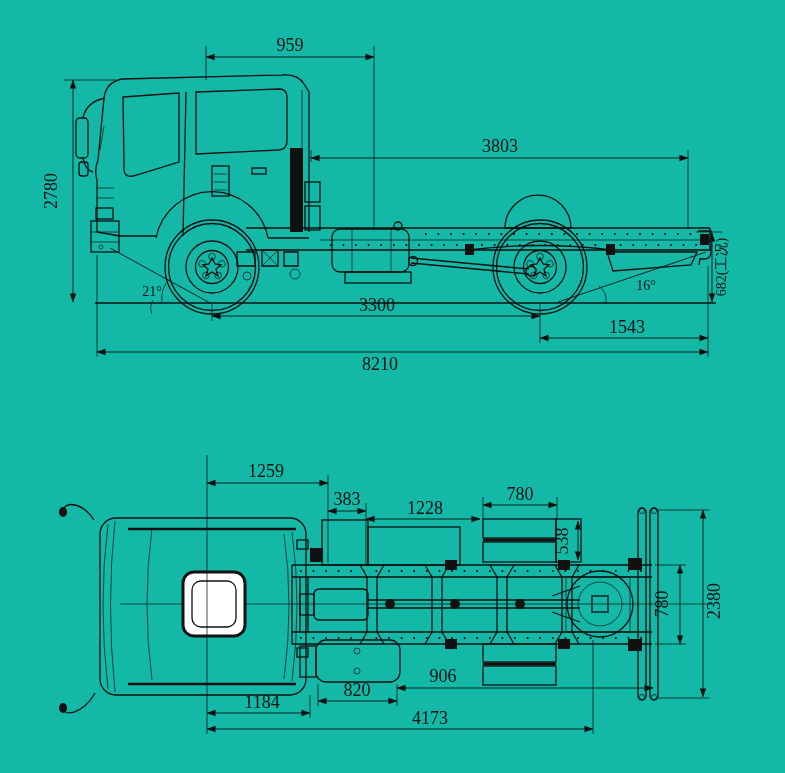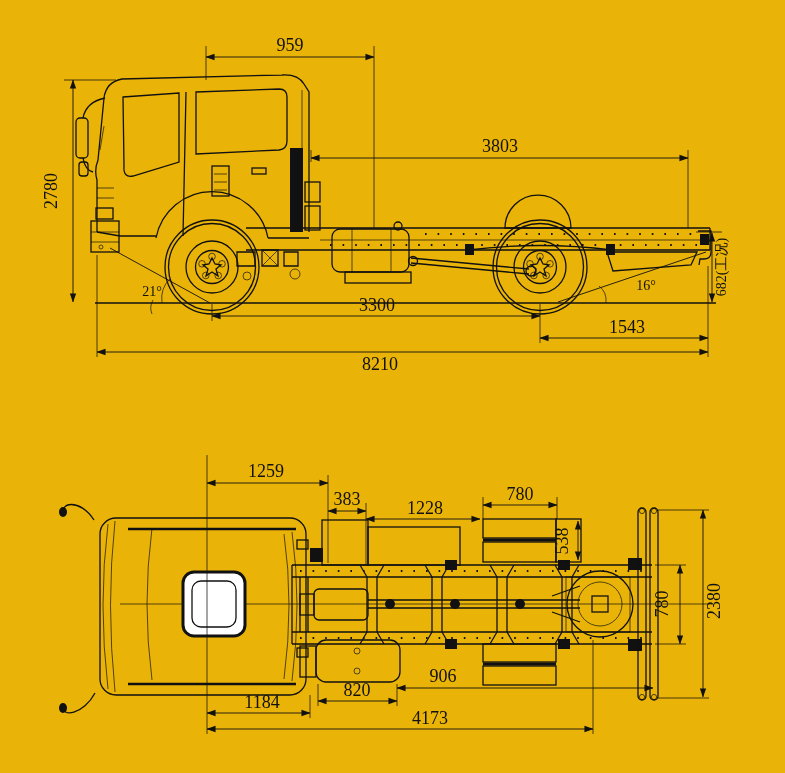--- a/index.html
+++ b/index.html
@@ -1,16 +1,16 @@
 <!DOCTYPE html>
 <html><head>
 <meta charset="utf-8">
 <style>
   html,body{margin:0;padding:0;background:#fff;}
-  .stage{width:785px;height:773px;position:relative;background:#eab308;overflow:hidden;}
+  .stage{width:785px;height:773px;position:relative;background:#14b8a6;overflow:hidden;}
   svg{display:block;}
   .ln{stroke:#111;fill:none;stroke-width:1.3;}
   .ln2{stroke:#111;fill:none;stroke-width:2.4;}
   .tn{stroke:#111;fill:none;stroke-width:0.7;}
   .dim{stroke:#111;fill:none;stroke-width:0.9;}
   .ext{stroke:#111;fill:none;stroke-width:0.75;}
   .riv{stroke:#111;stroke-width:2;stroke-dasharray:1.6 11;fill:none;}
   text{font-family:"Liberation Serif","DejaVu Serif",serif;fill:#111;}
   .t18{font-size:18px;text-anchor:middle;}
   .t14{font-size:14px;text-anchor:middle;}

